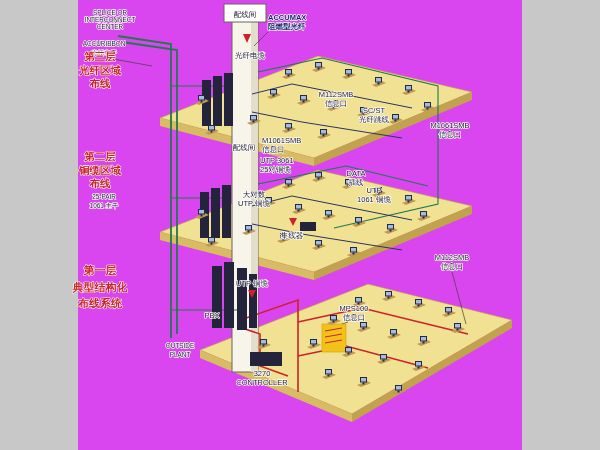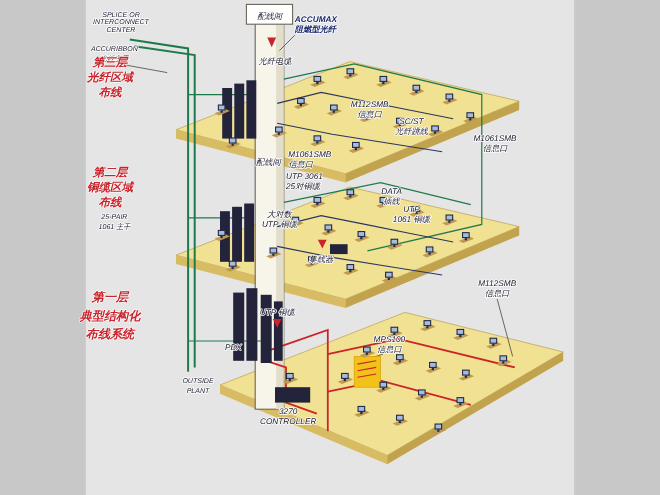--- a/index.html
+++ b/index.html
@@ -1,23 +1,22 @@
 <!DOCTYPE html>
 <html><head>
 <meta charset="utf-8">
 <style>
   * { box-sizing: border-box; }
   html, body { margin: 0; padding: 0; background: #ffffff; }
   .stage {
     position: relative;
     width: 600px; height: 450px;
-    background: #e5e5e5;
+    background: #d946ef;
     overflow: hidden;
     font-family: "Liberation Sans", "DejaVu Sans", sans-serif;
-    font-style: italic;
   }
   .graybar {
     position: absolute; top: 0; height: 450px; width: 78px;
     background: #c8c8c8;
   }
   .graybar.left { left: 0; }
   .graybar.right { right: 0; }
   svg.diagram { position: absolute; left: 0; top: 0; display: block; }
 
   

